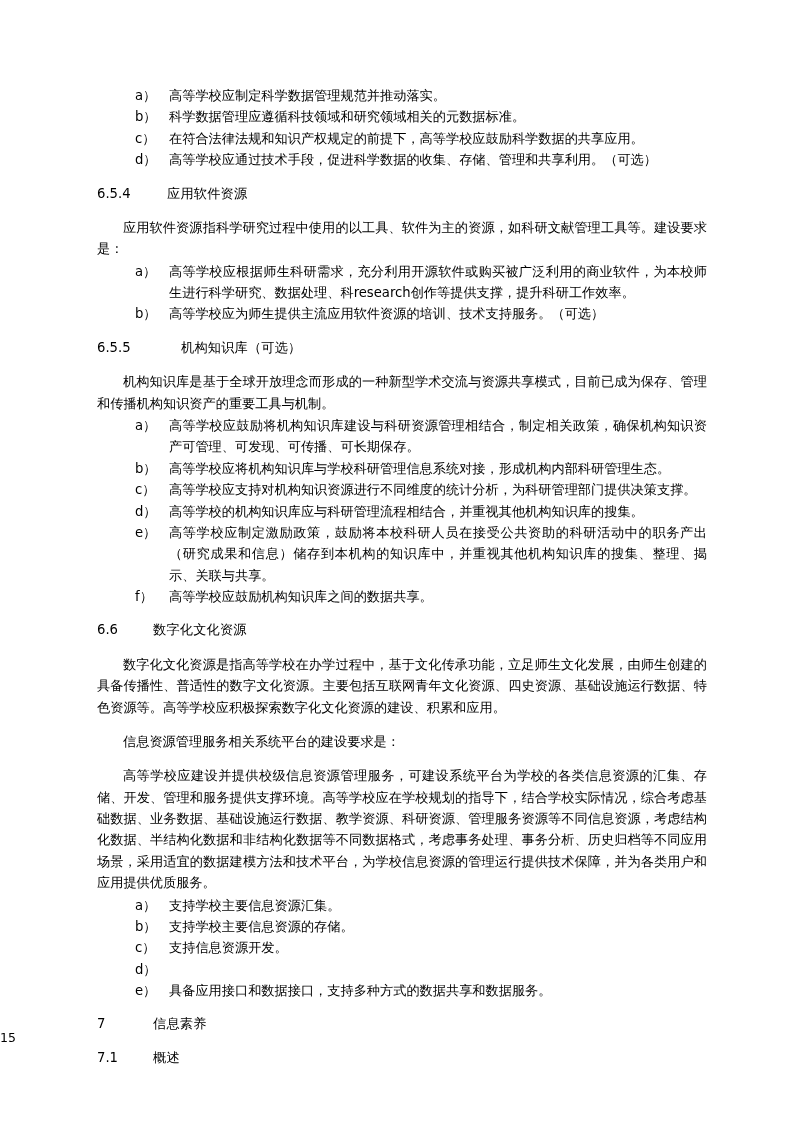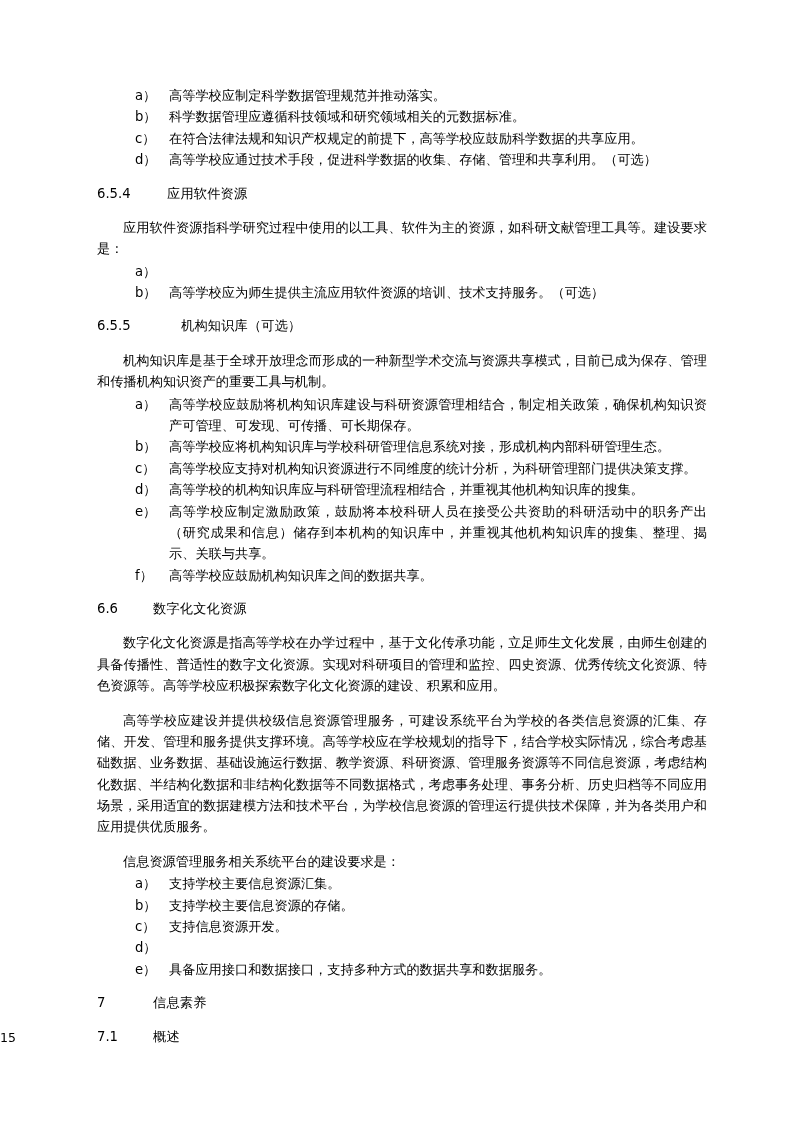--- a/index.html
+++ b/index.html
@@ -113,20 +113,21 @@
         </li>
       </ul>
       <div class="h-sec">
         <span class="num">6.5.4</span>
         <span class="ttl">应用软件资源</span>
       </div>
       <div class="para">应用软件资源指科学研究过程中使用的以工具、软件为主的资源，如科研文献管理工具等。建设要求是：</div>
       <ul class="alist">
         <li>
           <span class="mk">a）</span>
+          <span class="tx">高等学校应根据师生科研需求，充分利用开源软件或购买被广泛利用的商业软件，为本校师生进行科学研究、数据处理、科research创作等提供支撑，提升科研工作效率。</span>
         </li>
         <li>
           <span class="mk">b）</span>
           <span class="tx">高等学校应为师生提供主流应用软件资源的培训、技术支持服务。（可选）</span>
         </li>
       </ul>
       <div class="h-sec indent-extra">
         <span class="num">6.5.5</span>
         <span class="ttl">机构知识库（可选）</span>
       </div>
@@ -154,23 +155,23 @@
         </li>
         <li>
           <span class="mk">f）</span>
           <span class="tx">高等学校应鼓励机构知识库之间的数据共享。</span>
         </li>
       </ul>
       <div class="h-sec">
         <span class="num short">6.6</span>
         <span class="ttl">数字化文化资源</span>
       </div>
-      <div class="para">数字化文化资源是指高等学校在办学过程中，基于文化传承功能，立足师生文化发展，由师生创建的具备传播性、普适性的数字文化资源。实现对科研项目的管理和监控、四史资源、优秀传统文化资源、特色资源等。高等学校应积极探索数字化文化资源的建设、积累和应用。</div>
+      <div class="para">数字化文化资源是指高等学校在办学过程中，基于文化传承功能，立足师生文化发展，由师生创建的具备传播性、普适性的数字文化资源。主要包括互联网青年文化资源、四史资源、基础设施运行数据、特色资源等。高等学校应积极探索数字化文化资源的建设、积累和应用。</div>
+      <div class="para">信息资源管理服务相关系统平台的建设要求是：</div>
       <div class="para">高等学校应建设并提供校级信息资源管理服务，可建设系统平台为学校的各类信息资源的汇集、存储、开发、管理和服务提供支撑环境。高等学校应在学校规划的指导下，结合学校实际情况，综合考虑基础数据、业务数据、基础设施运行数据、教学资源、科研资源、管理服务资源等不同信息资源，考虑结构化数据、半结构化数据和非结构化数据等不同数据格式，考虑事务处理、事务分析、历史归档等不同应用场景，采用适宜的数据建模方法和技术平台，为学校信息资源的管理运行提供技术保障，并为各类用户和应用提供优质服务。</div>
-      <div class="para">信息资源管理服务相关系统平台的建设要求是：</div>
       <ul class="alist">
         <li>
           <span class="mk">a）</span>
           <span class="tx">支持学校主要信息资源汇集。</span>
         </li>
         <li>
           <span class="mk">b）</span>
           <span class="tx">支持学校主要信息资源的存储。</span>
         </li>
         <li>

